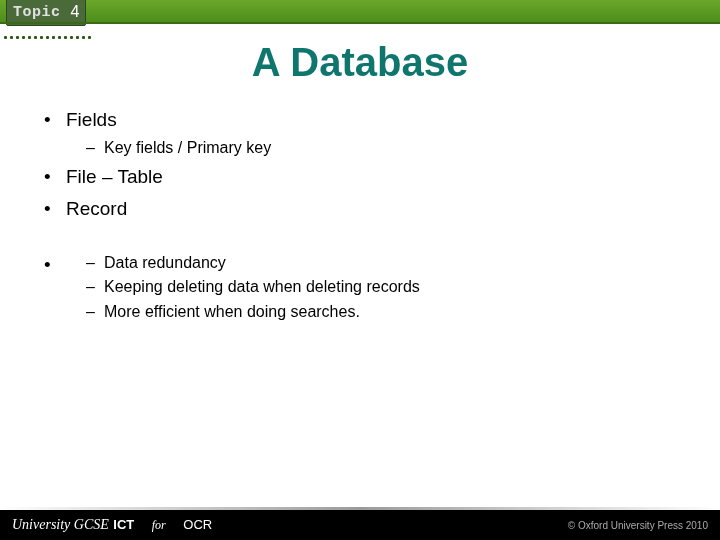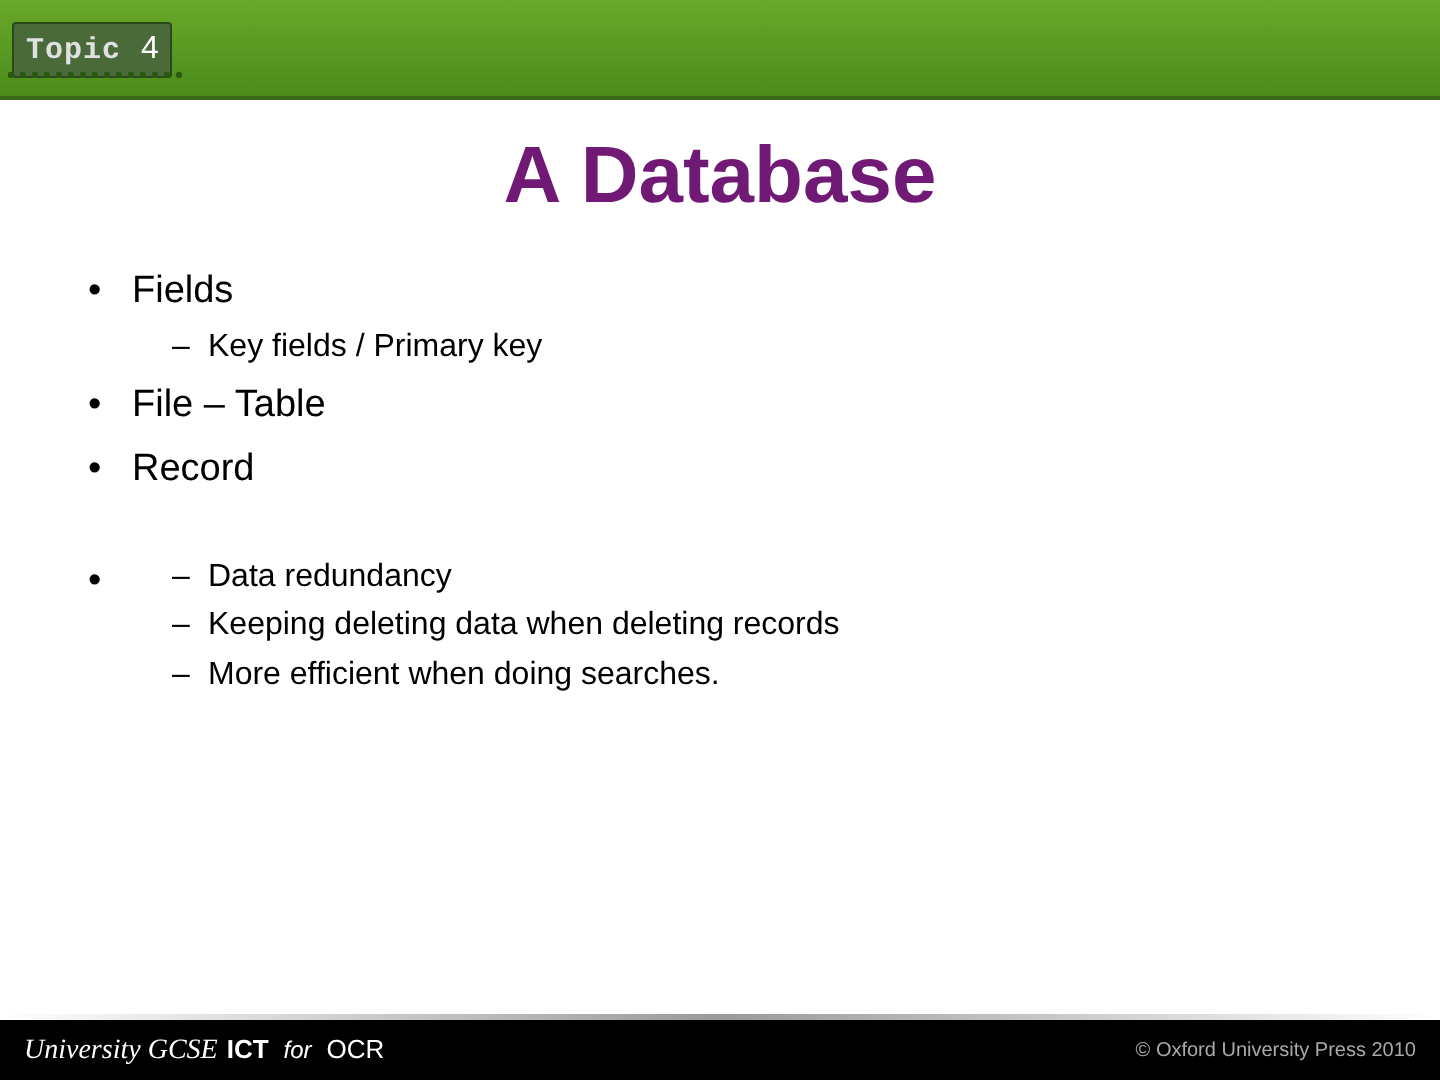--- a/index.html
+++ b/index.html
@@ -5,21 +5,21 @@
   * { margin: 0; padding: 0; box-sizing: border-box; }
   body {
     width: 720px;
     height: 540px;
     font-family: Verdana, Geneva, sans-serif;
     background: #ffffff;
     position: relative;
     overflow: hidden;
   }
   .header {
-    height: 50px;
+    height: 24px;
     background: linear-gradient(to bottom, #6aa82a 0%, #4a8a1a 100%);
     display: flex;
     align-items: center;
     position: relative;
   }
   .topic-box {
     background: #4a6a3a;
     border: 1px solid #2a4a1a;
     height: 28px;
     margin-left: 6px;
@@ -64,21 +64,21 @@
     display: flex;
     gap: 3px;
   }
   .dotted span {
     width: 3px; height: 3px;
     background: #2a5a12;
     border-radius: 1px;
   }
   .slide-title {
     text-align: center;
-    color: #701a75;
+    color: #0f766e;
     font-family: Verdana, sans-serif;
     font-weight: bold;
     font-size: 40px;
     margin-top: 16px;
     margin-bottom: 22px;
   }
   .content {
     padding: 0 36px 0 44px;
   }
   ul.level1 {
@@ -139,23 +139,23 @@
   }
   .footer-left .ict {
     font-style: normal;
     font-weight: bold;
     font-family: Verdana, sans-serif;
     font-size: 13px;
     margin-left: 1px;
   }
   .footer-left .for {
     font-style: italic;
-    font-family: Liberation Sans, sans-serif;
+    font-family: Liberation Serif, serif;
     font-size: 12px;
-    margin: 0 4px;
+    margin: 0 14px;
     text-align: right;
   }
   .footer-left .ocr {
     font-style: normal;
     font-family: Verdana, sans-serif;
     font-size: 13px;
   }
   .footer-right {
     color: #aaa;
     font-family: Liberation Sans, sans-serif;

